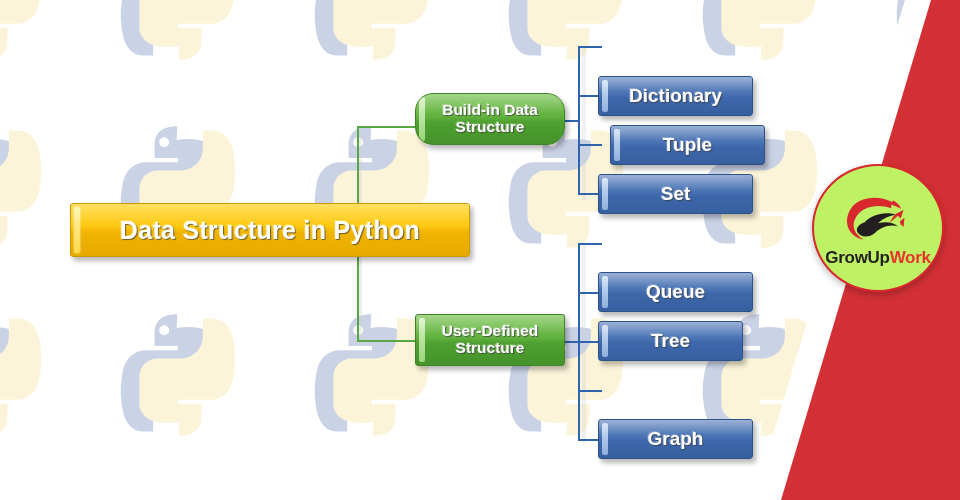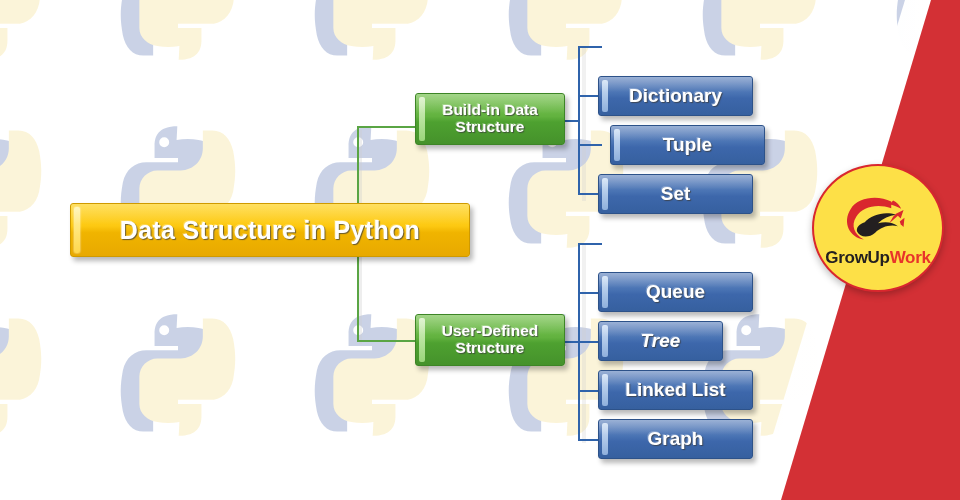--- a/index.html
+++ b/index.html
@@ -73,21 +73,21 @@
   .blue-node{
     background:linear-gradient(180deg,#6f8fc4 0%,#4a74b4 42%,#3d67ab 56%,#36609f 100%);
     border:1px solid #2d5289;border-radius:3px;
     font-size:19px;
   }
   .blue-node .lip{background:linear-gradient(180deg,#cfe0f5,#8fb0dc);}
 
   
   #brand-logo{
     position:absolute;left:812px;top:164px;width:128px;height:124px;
-    border-radius:50%;background:#fde047;border:2.5px solid #d9272e;
+    border-radius:50%;background:#bef264;border:2.5px solid #d9272e;
     box-shadow:0 3px 7px rgba(0,0,0,.25);
     display:flex;flex-direction:column;align-items:center;justify-content:center;
     overflow:hidden;
   }
   #brand-mark{width:78px;height:52px;margin-top:6px;}
   #brand-text{
     font-size:17px;font-weight:bold;letter-spacing:-.3px;margin-top:2px;
     font-family:"Liberation Sans","DejaVu Sans",sans-serif;white-space:nowrap;
   }
   #brand-text .g{color:#231f20;}
@@ -324,21 +324,21 @@
   <div class="conn blue" style="left:578px;top:341px;width:24px;height:2px;"></div>
   <div class="conn blue" style="left:578px;top:390px;width:24px;height:2px;"></div>
   <div class="conn blue" style="left:578px;top:439px;width:24px;height:2px;"></div>
 
   <div class="node" id="root-node" style="left:70px;top:203px;width:400px;height:54px;align-items:center;">
     <span class="lip"></span>
     <span class="cap"></span>
     <span class="lbl">Data Structure in Python</span>
   </div>
 
-  <div class="node green-node" style="left:415px;top:93px;width:150px;height:52px;">
+  <div class="node green-node" style="left:415px;top:93px;width:150px;height:52px;border-radius:18px;">
     <span class="lip"></span>
     <span class="cap"></span>
     <span class="lbl">
       <span>Build-in Data</span><br>
       <span>Structure</span>
     </span>
   </div>
 
   <div class="node green-node" style="left:415px;top:314px;width:150px;height:52px;">
     <span class="lip"></span>
@@ -362,29 +362,24 @@
   <div class="node blue-node" style="left:598px;top:174px;width:155px;height:40px;">
     <span class="lip"></span>
     <span class="cap"></span>
     <span class="lbl">Set</span>
   </div>
   <div class="node blue-node" style="left:598px;top:272px;width:155px;height:40px;">
     <span class="lip"></span>
     <span class="cap"></span>
     <span class="lbl">Queue</span>
   </div>
-  <div class="node blue-node" style="left:598px;top:321px;width:125px;height:40px;font-style:italic;">
+  <div class="node blue-node" style="left:598px;top:321px;width:145px;height:40px;">
     <span class="lip"></span>
     <span class="cap"></span>
     <span class="lbl">Tree</span>
-  </div>
-  <div class="node blue-node" style="left:598px;top:370px;width:155px;height:40px;">
-    <span class="lip"></span>
-    <span class="cap"></span>
-    <span class="lbl">Linked List</span>
   </div>
   <div class="node blue-node" style="left:598px;top:419px;width:155px;height:40px;">
     <span class="lip"></span>
     <span class="cap"></span>
     <span class="lbl">Graph</span>
   </div>
 
   <div id="brand-logo">
     <svg id="brand-mark" viewBox="0 0 160 110">
 

